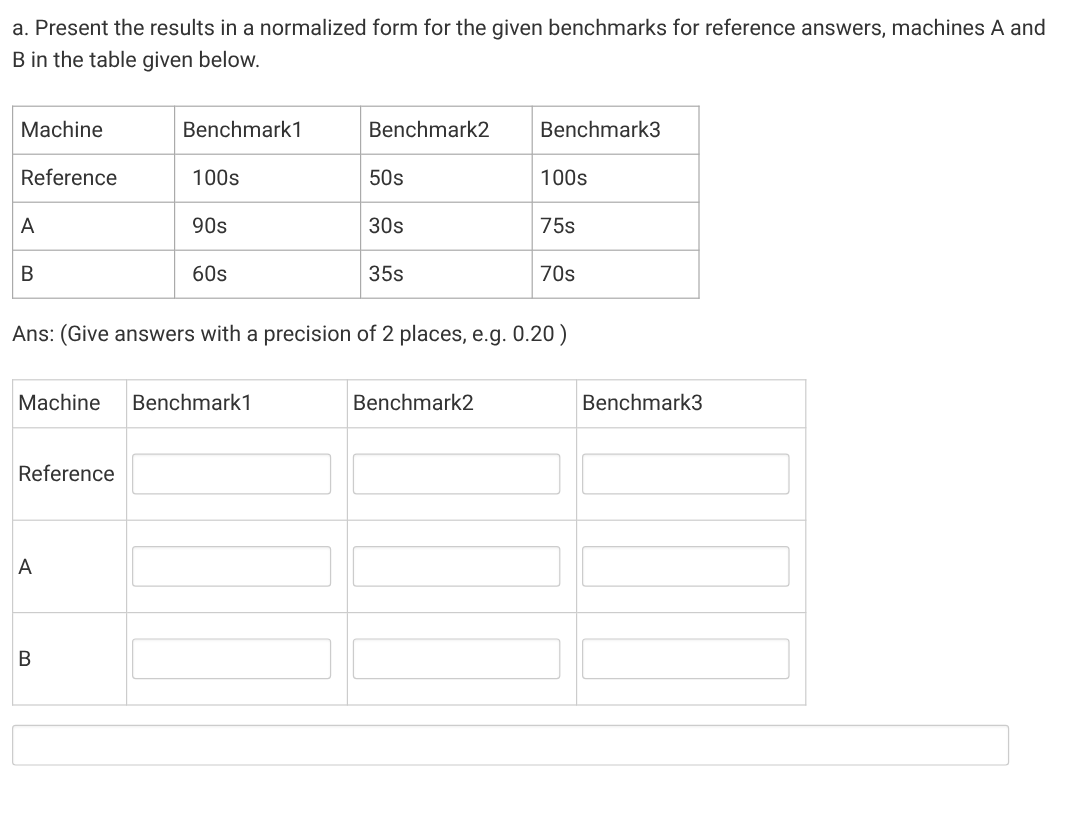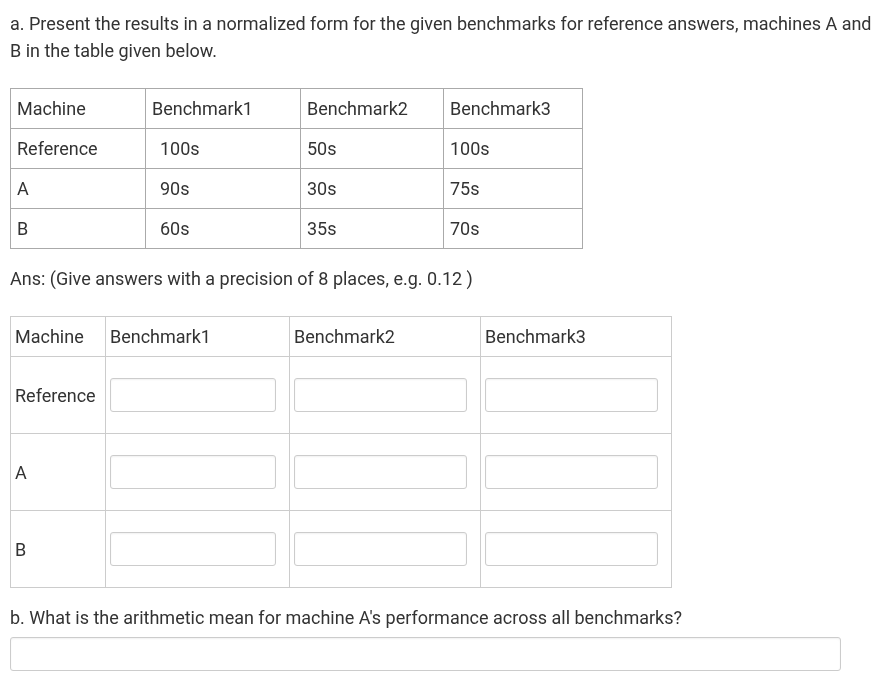--- a/index.html
+++ b/index.html
@@ -103,21 +103,21 @@
   </tr>
   <tr>
     <td class="col1">B</td>
     <td class="col2">60s</td>
     <td class="col3">35s</td>
     <td class="col4">70s</td>
   </tr>
 </tbody>
   </table>
 
-<div class="ans-text">Ans: (Give answers with a precision of 8 places, e.g. 0.12 )</div>
+<div class="ans-text">Ans: (Give answers with a precision of 2 places, e.g. 0.20 )</div>
 
 <table class="answer-table">
   <tbody>
       <tr>
     <td class="acol1">Machine</td>
     <td class="acol2">Benchmark1</td>
     <td class="acol3">Benchmark2</td>
     <td class="acol4">Benchmark3</td>
   </tr>
   <tr class="input-row">
@@ -135,15 +135,14 @@
   <tr class="input-row">
     <td class="acol1">B</td>
     <td class="acol2"><input type="text" style=""></td>
     <td class="acol3"><input type="text" style=""></td>
     <td class="acol4"><input type="text" style=""></td>
   </tr>
 </tbody>
   </table>
 
 <div class="part-b">
-  <div>b. What is the arithmetic mean for machine A's  performance across all benchmarks?</div>
   <input type="text" class="single-input" style="">
 </div>
 
 </body></html>

